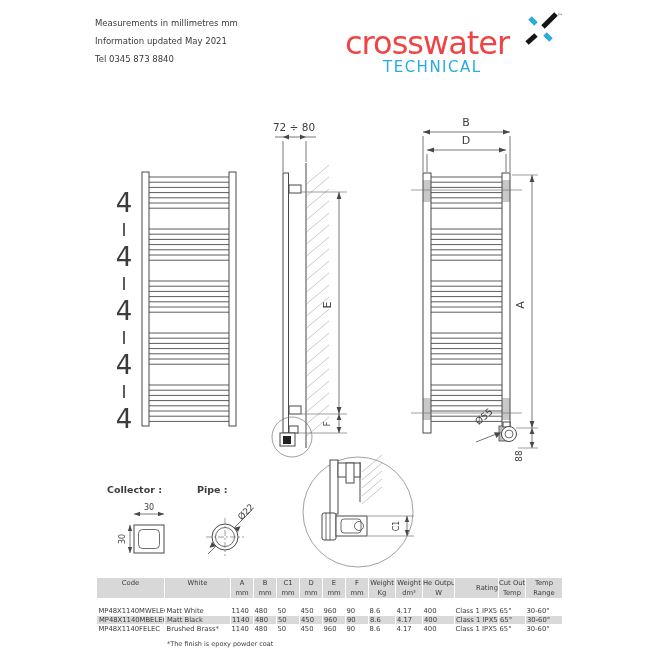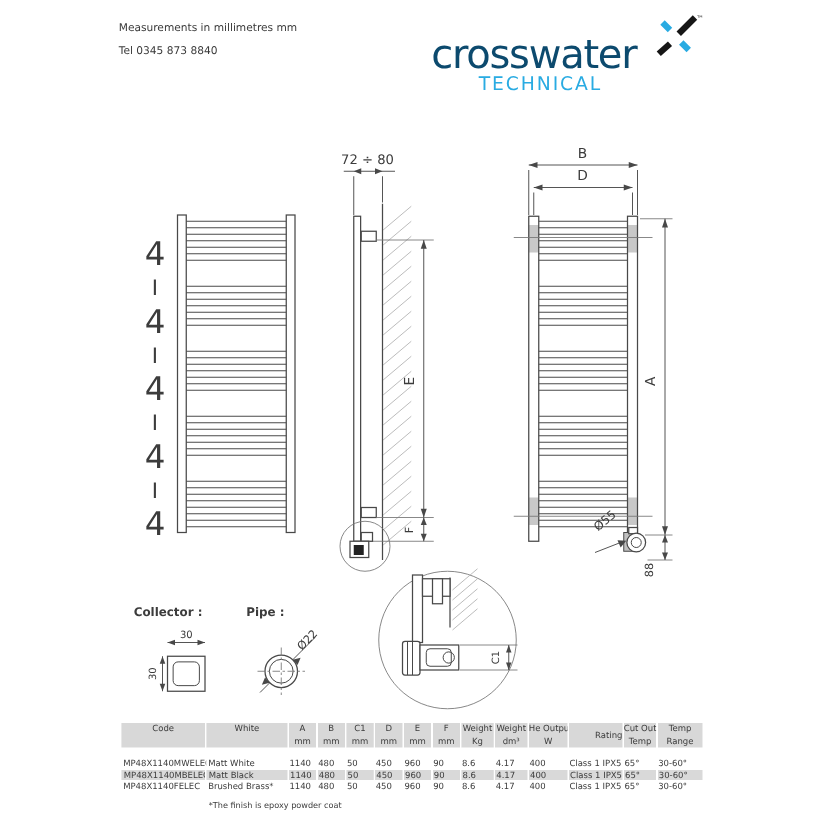--- a/index.html
+++ b/index.html
@@ -2,21 +2,21 @@
 <html><head>
 <meta charset="utf-8">
 <style>
   * { margin:0; padding:0; box-sizing:border-box; }
   html,body { width:658px; height:658px; background:#fff; font-family:"DejaVu Sans",sans-serif; overflow:hidden; }
   #page { position:relative; width:658px; height:658px; background:#ffffff; }
 
   
   .info-block { position:absolute; left:95px; top:14px; font-size:8.5px; color:#3a3a3a; line-height:18px; }
   .logo-wrap { position:absolute; left:345px; top:10px; width:215px; height:70px; }
-  .wordmark { position:absolute; left:0; top:14px; font-size:32px; letter-spacing:-1px; color:#0c4a6e; font-weight:400; }
+  .wordmark { position:absolute; left:0; top:14px; font-size:32px; letter-spacing:-1px; color:#ef4444; font-weight:400; }
   .logo-mark { position:absolute; left:176px; top:0px; }
   .tm { position:absolute; left:212px; top:2px; font-size:6px; color:#444; }
   .tagline { position:absolute; left:38px; top:48px; width:145px; font-size:15px; letter-spacing:1.5px; font-weight:500; }
 
   
   #drawing { position:absolute; left:80px; top:100px; width:500px; height:560px; pointer-events:none; }
   #drawing text { font-family:"DejaVu Sans",sans-serif; fill:#3c3c3c; }
   .ln  { stroke:#484848; stroke-width:1; fill:none; }
   .ln2 { stroke:#484848; stroke-width:0.8; fill:none; }
   .dim { stroke:#555; stroke-width:0.8; fill:none; }
@@ -38,20 +38,21 @@
   .footnote { position:absolute; left:167px; top:640px; font-size:6.5px; color:#3c3c3c; }
   .tagline-color { color:#29abe2; }
 </style>
 </head>
 <body>
 
 <div id="page">
 
   <div class="info-block">
     <div>Measurements in millimetres mm</div>
+    <div>Information updated May 2021</div>
     <div>Tel  0345 873 8840</div>
   </div>
 
   <div class="logo-wrap">
     <span class="wordmark">crosswater</span>
     <svg class="logo-mark" width="40" height="40" viewBox="0 0 40 40">
       <line x1="22" y1="17" x2="35" y2="4" stroke="#161616" stroke-width="5"></line>
       <line x1="6" y1="33" x2="15" y2="25" stroke="#161616" stroke-width="5"></line>
       <line x1="9" y1="8" x2="15" y2="14" stroke="#29abe2" stroke-width="5"></line>
       <line x1="24" y1="24" x2="30" y2="30" stroke="#29abe2" stroke-width="5"></line>

